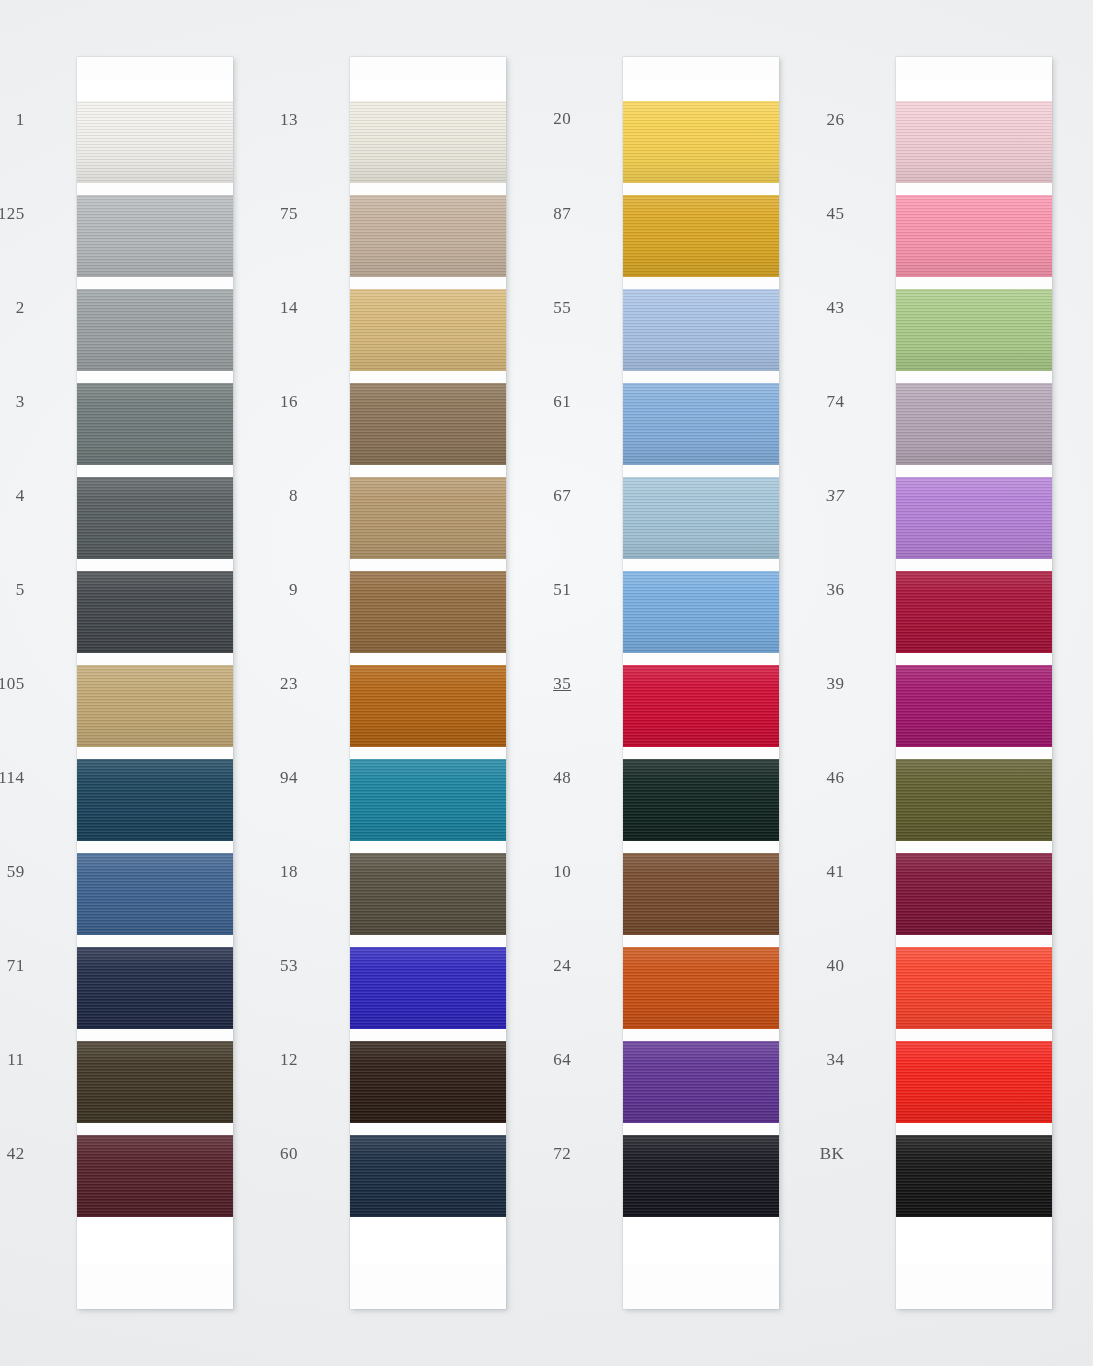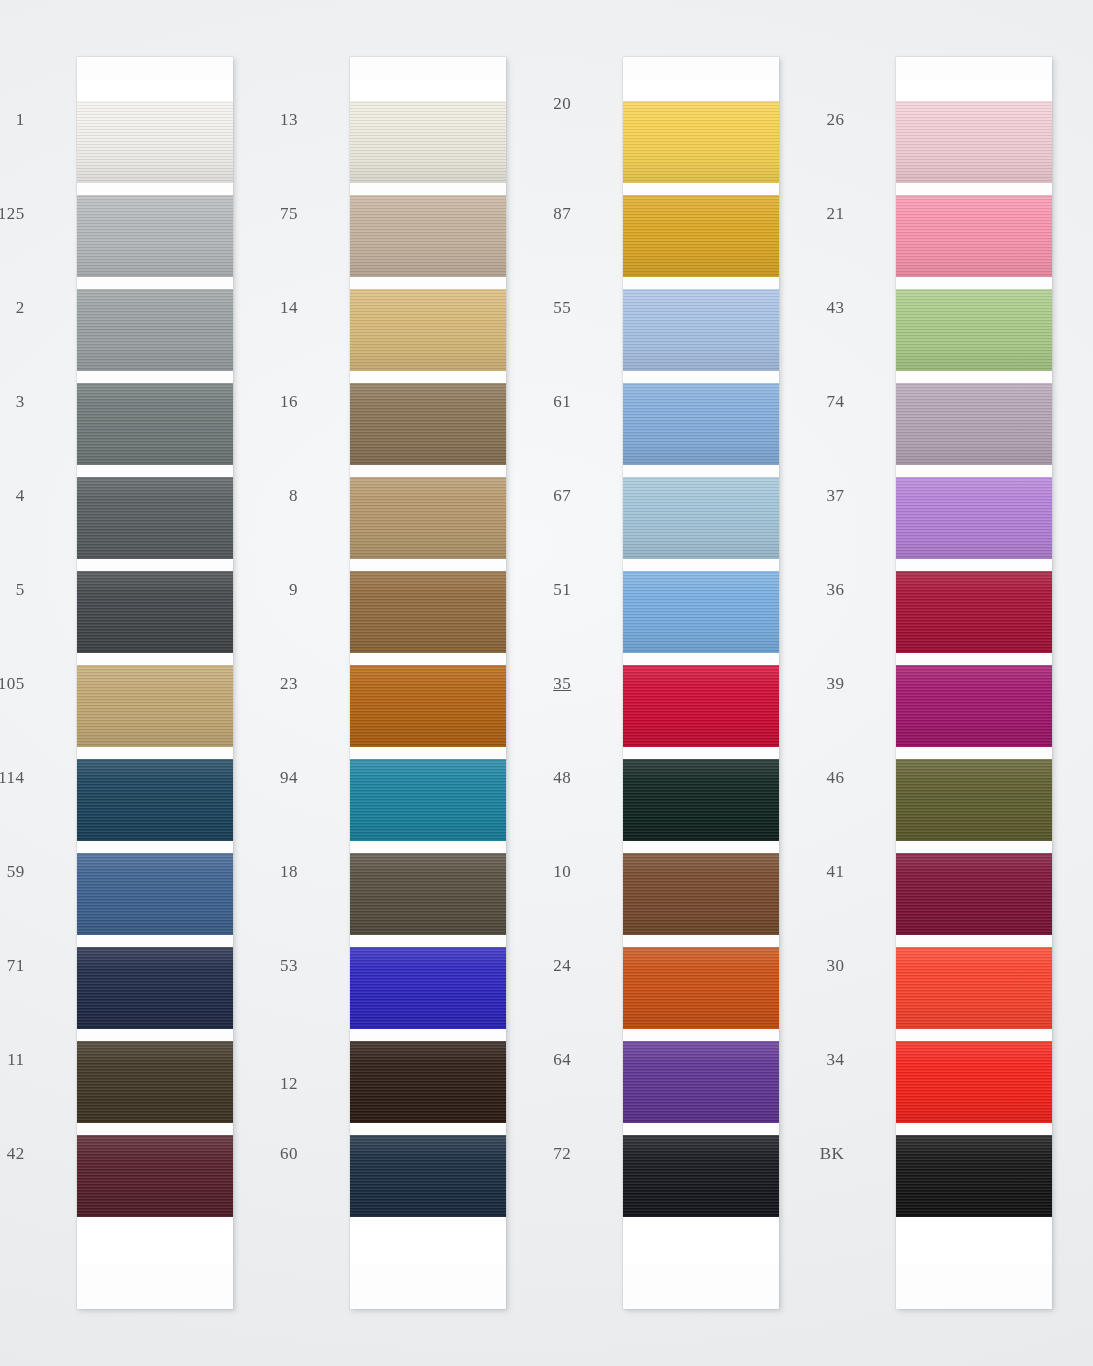--- a/index.html
+++ b/index.html
@@ -201,21 +201,21 @@
         <div class="band-label" style="top: 120px;">13</div>
         <div class="band-label" style="top: 214px;">75</div>
         <div class="band-label" style="top: 308px;">14</div>
         <div class="band-label" style="top: 402px;">16</div>
         <div class="band-label" style="top: 496px;">8</div>
         <div class="band-label" style="top: 590px;">9</div>
         <div class="band-label" style="top: 684px;">23</div>
         <div class="band-label" style="top: 778px;">94</div>
         <div class="band-label" style="top: 872px;">18</div>
         <div class="band-label" style="top: 966px;">53</div>
-        <div class="band-label" style="top: 1060px; margin-top: 24px;">12</div>
+        <div class="band-label" style="top: 1060px;">12</div>
         <div class="band-label" style="top: 1154px;">60</div>
         <div class="strip">
           <div class="flap-top"></div>
           <div class="strip-inner">
             <div class="band" title="13" style="background: rgb(238, 235, 224);">
               <div class="threads"></div>
               <div class="sheen"></div>
             </div>
             <div class="band" title="75" style="background: rgb(198, 177, 157);">
               <div class="threads"></div>
@@ -259,21 +259,21 @@
             </div>
             <div class="band fuzzy" title="60" style="background: rgb(23, 41, 63);">
               <div class="threads"></div>
               <div class="sheen"></div>
             </div>
           </div>
           <div class="flap-bottom"></div>
         </div>
       </div>
       <div class="swatch-column">
-        <div class="band-label" style="top: 104px;">20</div>
+        <div class="band-label" style="top: 119px;">20</div>
         <div class="band-label" style="top: 214px;">87</div>
         <div class="band-label" style="top: 308px;">55</div>
         <div class="band-label" style="top: 402px;">61</div>
         <div class="band-label" style="top: 496px;">67</div>
         <div class="band-label" style="top: 590px;">51</div>
         <div class="band-label" style="top: 684px; text-decoration: underline;">35</div>
         <div class="band-label" style="top: 778px;">48</div>
         <div class="band-label" style="top: 872px;">10</div>
         <div class="band-label" style="top: 966px; margin-left: 16px;">24</div>
         <div class="band-label" style="top: 1060px;">64</div>
@@ -328,29 +328,29 @@
             <div class="band fuzzy" title="72" style="background: rgb(19, 20, 28);">
               <div class="threads"></div>
               <div class="sheen"></div>
             </div>
           </div>
           <div class="flap-bottom"></div>
         </div>
       </div>
       <div class="swatch-column">
         <div class="band-label" style="top: 120px;">26</div>
-        <div class="band-label" style="top: 214px;">21</div>
+        <div class="band-label" style="top: 214px;">45</div>
         <div class="band-label" style="top: 308px;">43</div>
         <div class="band-label" style="top: 402px;">74</div>
-        <div class="band-label" style="top: 496px;">37</div>
+        <div class="band-label" style="top: 496px; font-style: italic;">37</div>
         <div class="band-label" style="top: 590px;">36</div>
         <div class="band-label" style="top: 684px; text-align: center;">39</div>
         <div class="band-label" style="top: 778px;">46</div>
         <div class="band-label" style="top: 872px;">41</div>
-        <div class="band-label" style="top: 966px;">30</div>
+        <div class="band-label" style="top: 966px;">40</div>
         <div class="band-label" style="top: 1060px;">34</div>
         <div class="band-label" style="top: 1154px;">BK</div>
         <div class="strip">
           <div class="flap-top"></div>
           <div class="strip-inner">
             <div class="band" title="26" style="background: rgb(243, 206, 213);">
               <div class="threads"></div>
               <div class="sheen"></div>
             </div>
             <div class="band" title="31" style="background: rgb(251, 147, 173);">

